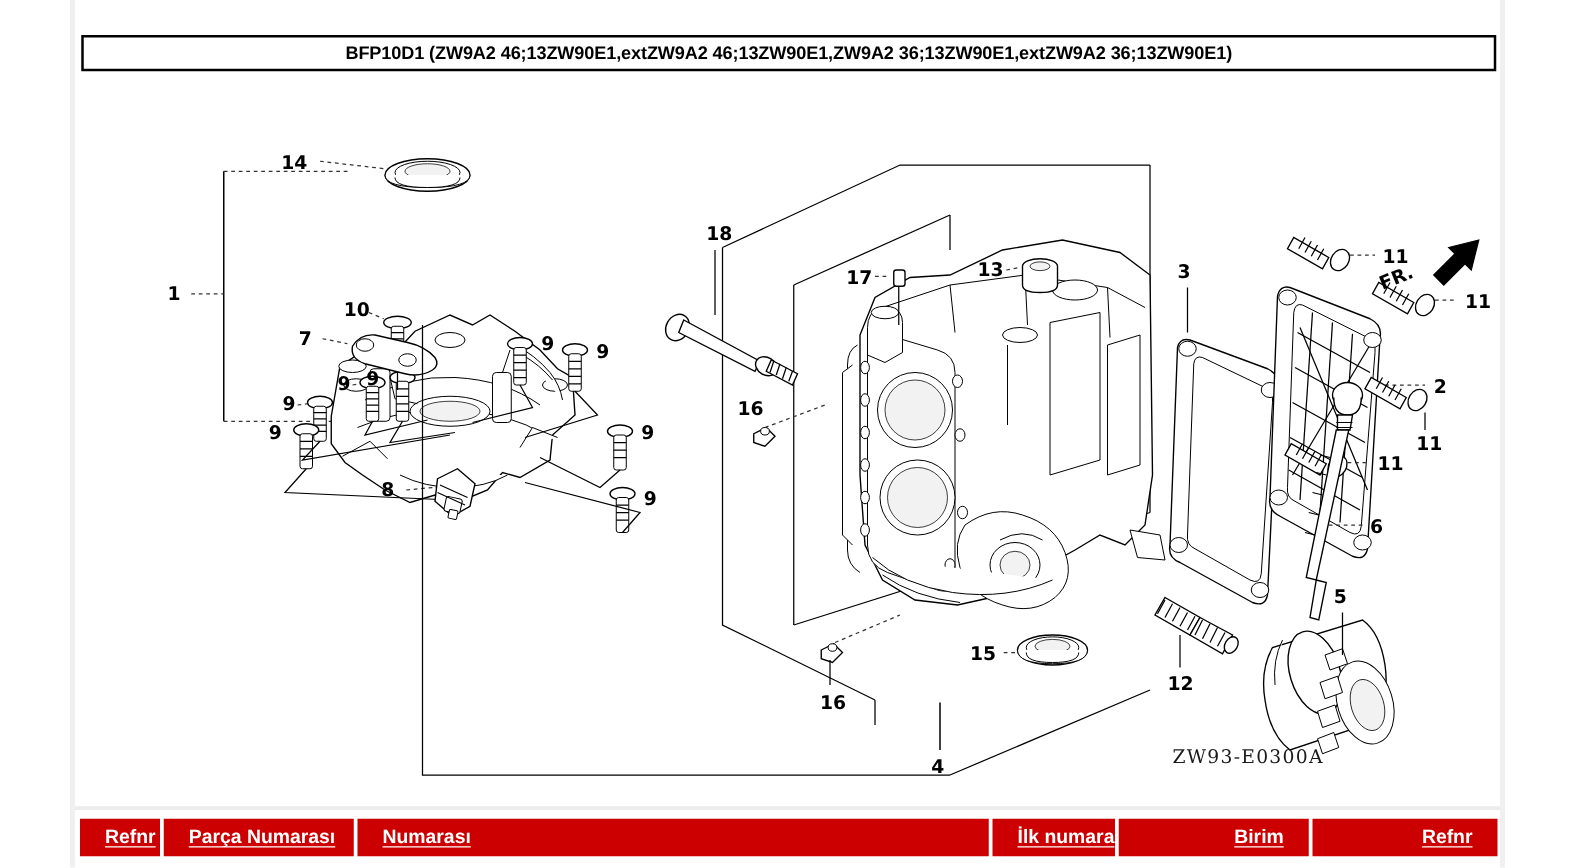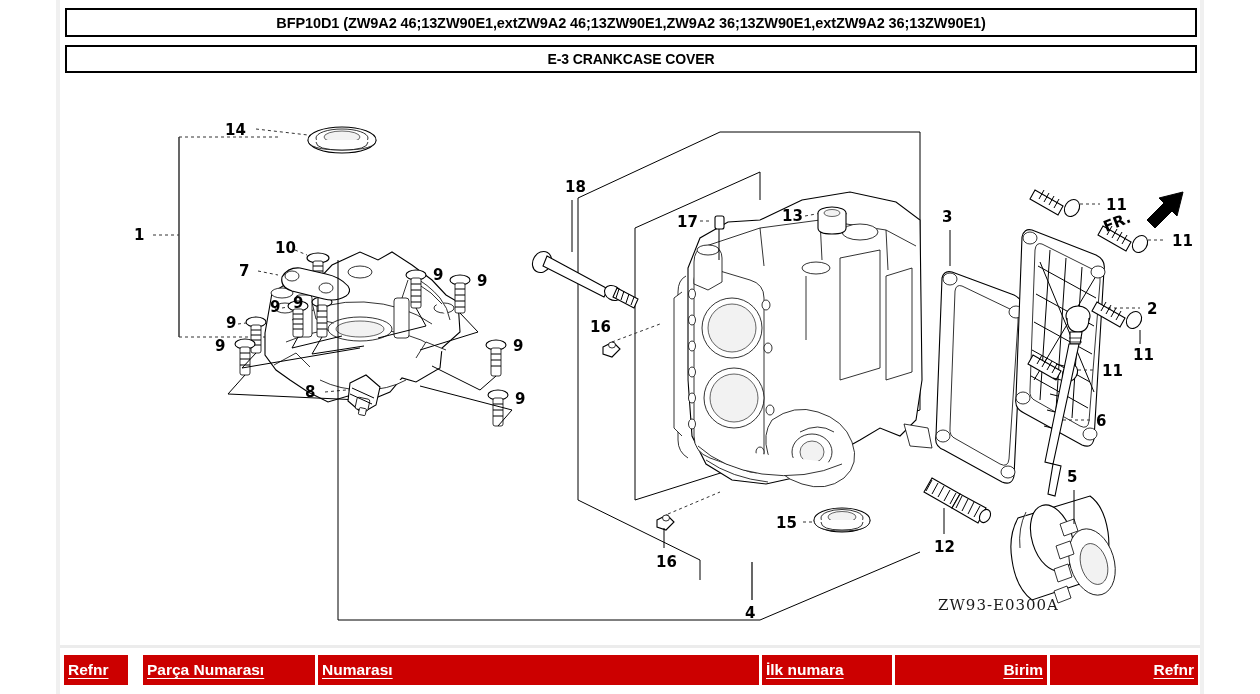--- a/index.html
+++ b/index.html
@@ -49,21 +49,21 @@
     background: #ffffff;
     display: flex;
     align-items: center;
     justify-content: center;
     text-align: center;
     font-weight: bold;
     color: #000000;
     letter-spacing: -0.1px;
   }
   #title-main {
-    top: 8px;
+    top: 28px;
     width: 1132px;
     height: 29px;
     font-size: 14.5px;
   }
   #title-sub {
     top: 45px;
     width: 1132px;
     height: 28px;
     font-size: 14px;
   }
@@ -124,54 +124,51 @@
     gap: 3px;
   }
   .th {
     background: #cc0000;
     color: #ffffff;
     font-weight: bold;
     font-size: 15.5px;
     display: flex;
     align-items: center;
     box-sizing: border-box;
-    padding: 0 4px;
+    padding: 0 20px;
     height: 30px;
     overflow: hidden;
     white-space: nowrap;
   }
   .th span {
     text-decoration: underline;
     text-underline-offset: 3px;
   }
   .th-left  { justify-content: flex-start; }
   .th-right { justify-content: flex-end; }
   .c-refnr   { width: 64px;  }
-  .c-partno  { width: 172px; margin-left: 12px; }
+  .c-partno  { width: 152px; }
   .c-desc    { flex: 1 1 auto; }
-  .c-first   { width: 130px; }
+  .c-first   { width: 98px; }
   .c-last    { width: 140px; }
   .c-unit    { width: 152px; }
   .c-types   { width: 148px; }
 </style>
 </head>
 <body>
 
 <div id="page">
 
   <div class="frame-edge-left"></div>
   <div class="frame-edge-right"></div>
 
   <div class="content-frame"></div>
 
   <div class="title-box" id="title-main">
     <div>BFP10D1 (ZW9A2 46;13ZW90E1,extZW9A2 46;13ZW90E1,ZW9A2 36;13ZW90E1,extZW9A2 36;13ZW90E1)</div>
-  </div>
-  <div class="title-box" id="title-sub">
-    <div>E-3 CRANKCASE COVER</div>
   </div>
 
   <div class="diagram-wrap">
   <svg width="1140" height="560" viewBox="0 0 1140 560" xmlns="http://www.w3.org/2000/svg">
 
     <g>
       <path class="ln" d="M119 57 L119 257"></path>
       <path class="dsh" d="M119 57 L218 57"></path>
       <path class="dsh" d="M119 257 L205 257"></path>
       <path class="dsh" d="M93 155 L119 155"></path>

